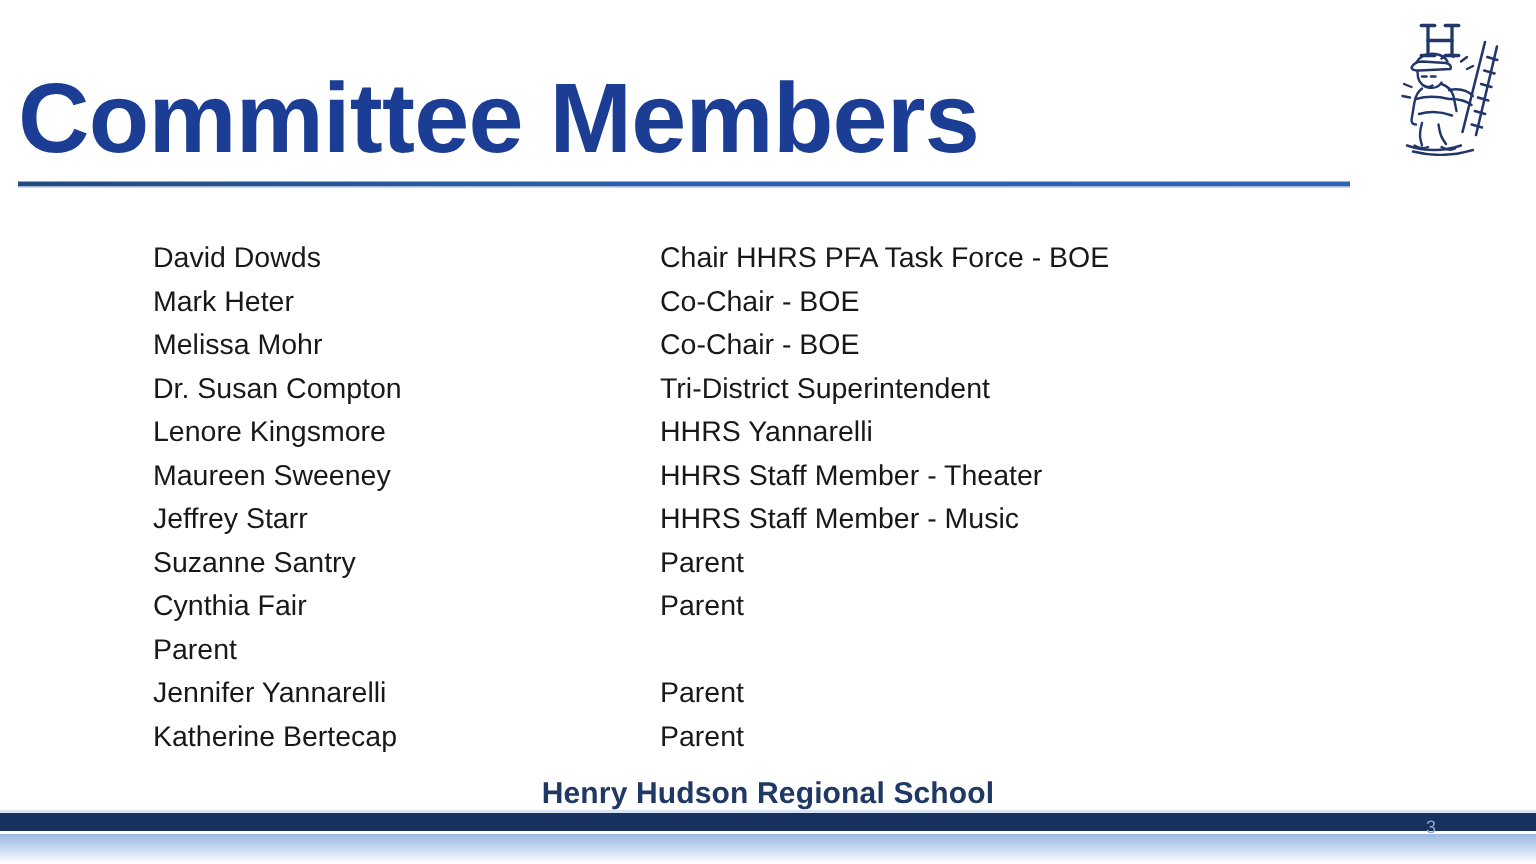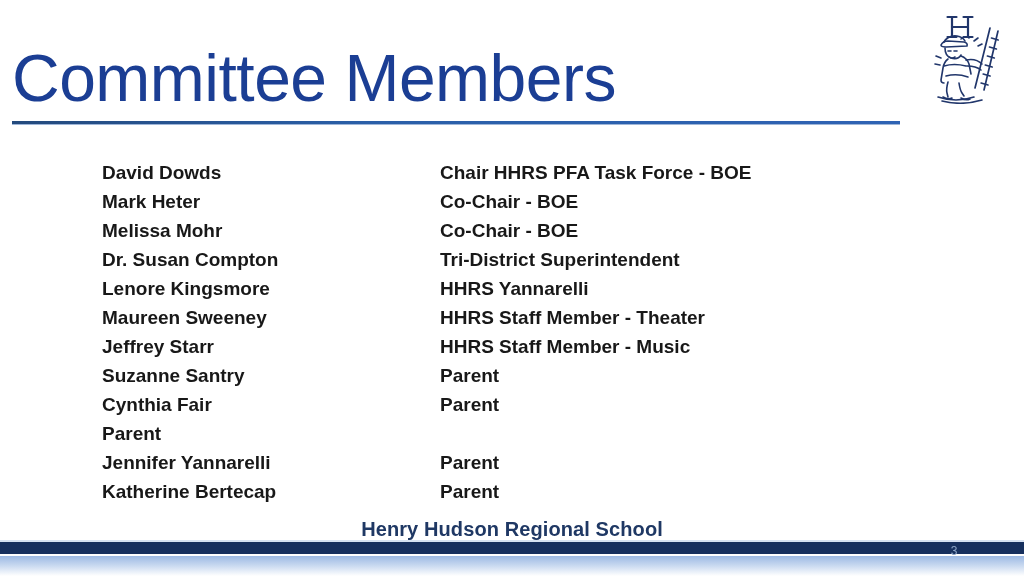--- a/index.html
+++ b/index.html
@@ -27,21 +27,21 @@
     top: 36px;
     width: 910px;
     height: 92px;
   }
   .slide-title {
     position: absolute;
     left: 12px;
     top: 0;
     font-size: 66px;
     line-height: 84px;
-    font-weight: 400;
+    font-weight: 700;
     color: #1B3E94;
     letter-spacing: -0.5px;
     white-space: nowrap;
   }
   .title-rule {
     position: absolute;
     left: 12px;
     top: 85px;
     width: 888px;
     height: 3px;
@@ -60,21 +60,20 @@
   .members {
     position: absolute;
     left: 102px;
     top: 158px;
     width: 800px;
   }
   .member-row {
     display: flex;
     height: 29px;
     align-items: center;
-    font-weight: bold;
   }
   .member-name,
   .member-role {
     font-size: 19px;
     line-height: 29px;
     color: #181818;
     white-space: nowrap;
   }
   .member-name {
     width: 338px;

